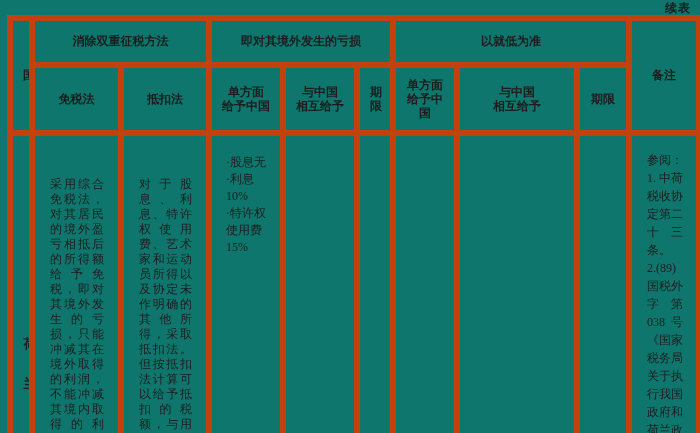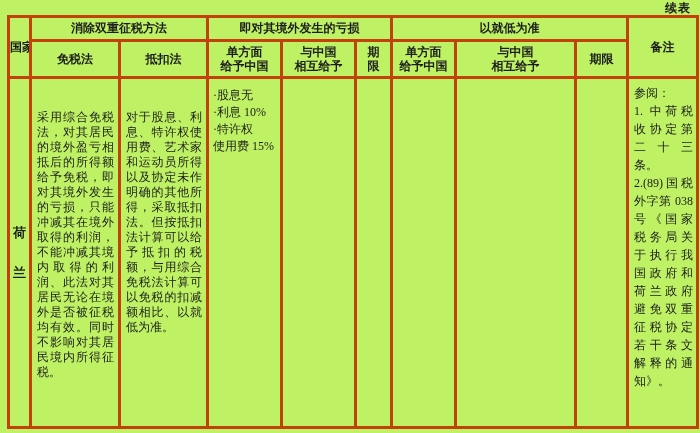--- a/index.html
+++ b/index.html
@@ -6,21 +6,21 @@
     margin: 0;
     padding: 0;
     background: #f4f3f0;
     font-family: "Liberation Serif", "DejaVu Serif", serif;
     color: #1c1c1c;
   }
   .sheet {
     position: relative;
     width: 700px;
     height: 433px;
-    background: #bef264;
+    background: #0f766e;
     overflow: hidden;
   }
   .continued {
     position: absolute;
     top: 0;
     right: 9px;
     font-size: 12px;
     font-weight: bold;
     letter-spacing: 1px;
   }
@@ -28,22 +28,22 @@
     position: absolute;
     left: 7px;
     top: 15px;
     width: 689px;
     height: 414px;
     border-collapse: collapse;
     table-layout: fixed;
     border: 2px solid #181818;
   }
   .treaty th, .treaty td {
-    border: 3px solid #c2410c;
-    padding: 0;
+    border: 6px solid #c2410c;
+    padding: 10px;
     font-weight: normal;
     overflow: hidden;
   }
   .treaty th {
     font-weight: bold;
     font-size: 12px;
     text-align: center;
     vertical-align: middle;
   }
   tr.grouprow th { height: 21px; }

